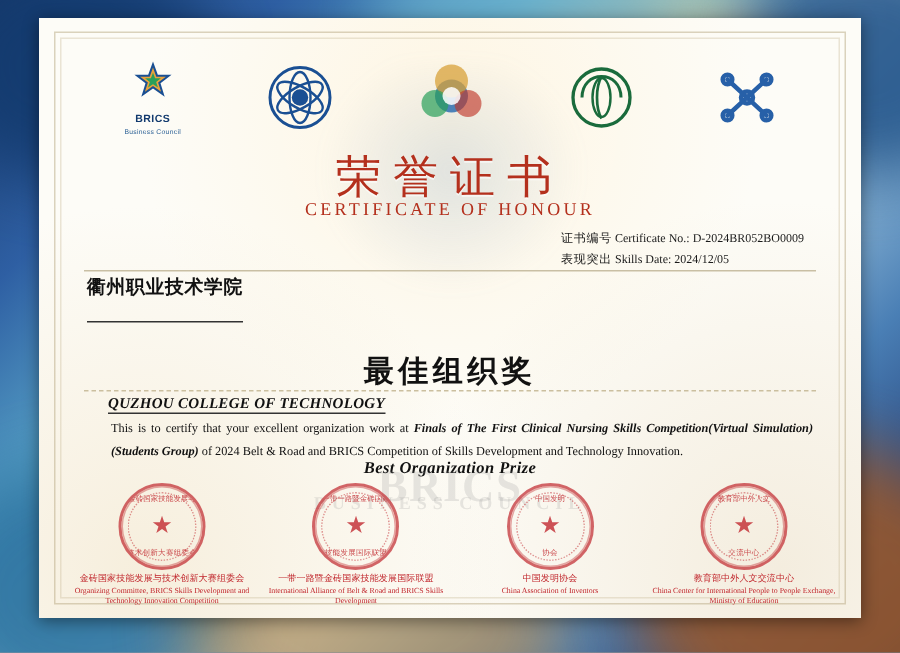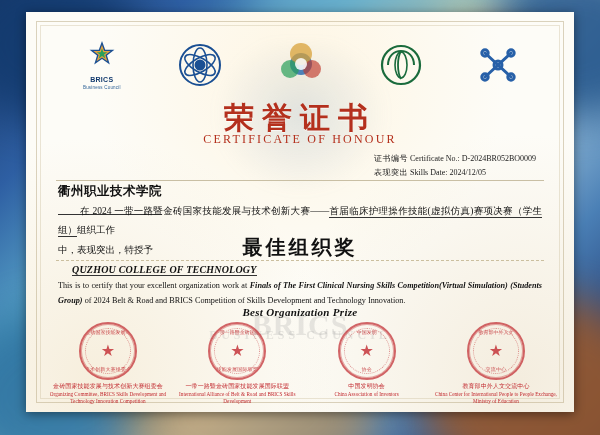--- a/index.html
+++ b/index.html
@@ -133,21 +133,21 @@
     letter-spacing: .2px;
   }
 
   
   #title-cn {
     position: absolute;
     left: 0; right: 0;
     top: 86px;
     text-align: center;
     font-family: "Liberation Serif", serif;
-    font-weight: bold;
+    font-weight: normal;
     font-size: 30px;
     letter-spacing: 8px;
     color: #b4301d;
     text-shadow: 0 1px 0 rgba(255,255,255,.6);
   }
   #title-en {
     position: absolute;
     left: 0; right: 0;
     top: 120px;
     text-align: center;
@@ -226,21 +226,21 @@
     top: 252px;
     font-size: 10px;
     font-style: italic;
     font-weight: bold;
     color: #111;
     letter-spacing: .2px;
     border-bottom: 1px solid #333;
   }
   #body-en {
     position: absolute;
-    left: 32px;
+    left: 48px;
     right: 32px;
     top: 266px;
     font-size: 8.2px;
     line-height: 1.85;
     color: #111;
     text-align: justify;
   }
   #body-en i { font-weight: bold; }
   #award-en {
     position: absolute;
@@ -428,24 +428,20 @@
         <span class="label-cn">表现突出</span>
         <span>Skills Date:</span>
         <span>2024/12/05</span>
       </div>
     </div>
 
     <div class="rule" id="rule1"></div>
 
     <div id="org-cn">衢州职业技术学院</div>
 
-    <div id="body-cn">
-      <span>在 2024 一带一路暨金砖国家技能发展与技术创新大赛——</span><span class="u">首届临床护理操作技能(虚拟仿真)赛项决赛（学生组）</span><span>组织工作</span><br>
-      <span>中，表现突出，特授予</span>
-    </div>
 
     <div id="award-cn">最佳组织奖</div>
 
     <div class="rule" id="rule2"></div>
 
     <div id="org-en">QUZHOU COLLEGE OF TECHNOLOGY</div>
 
     <div id="body-en">
       <span>This is to certify that your excellent organization work at </span><i>Finals of The First Clinical Nursing Skills Competition(Virtual Simulation) (Students Group)</i><span> of 2024 Belt &amp; Road and BRICS Competition of Skills Development and Technology Innovation.</span>
     </div>

